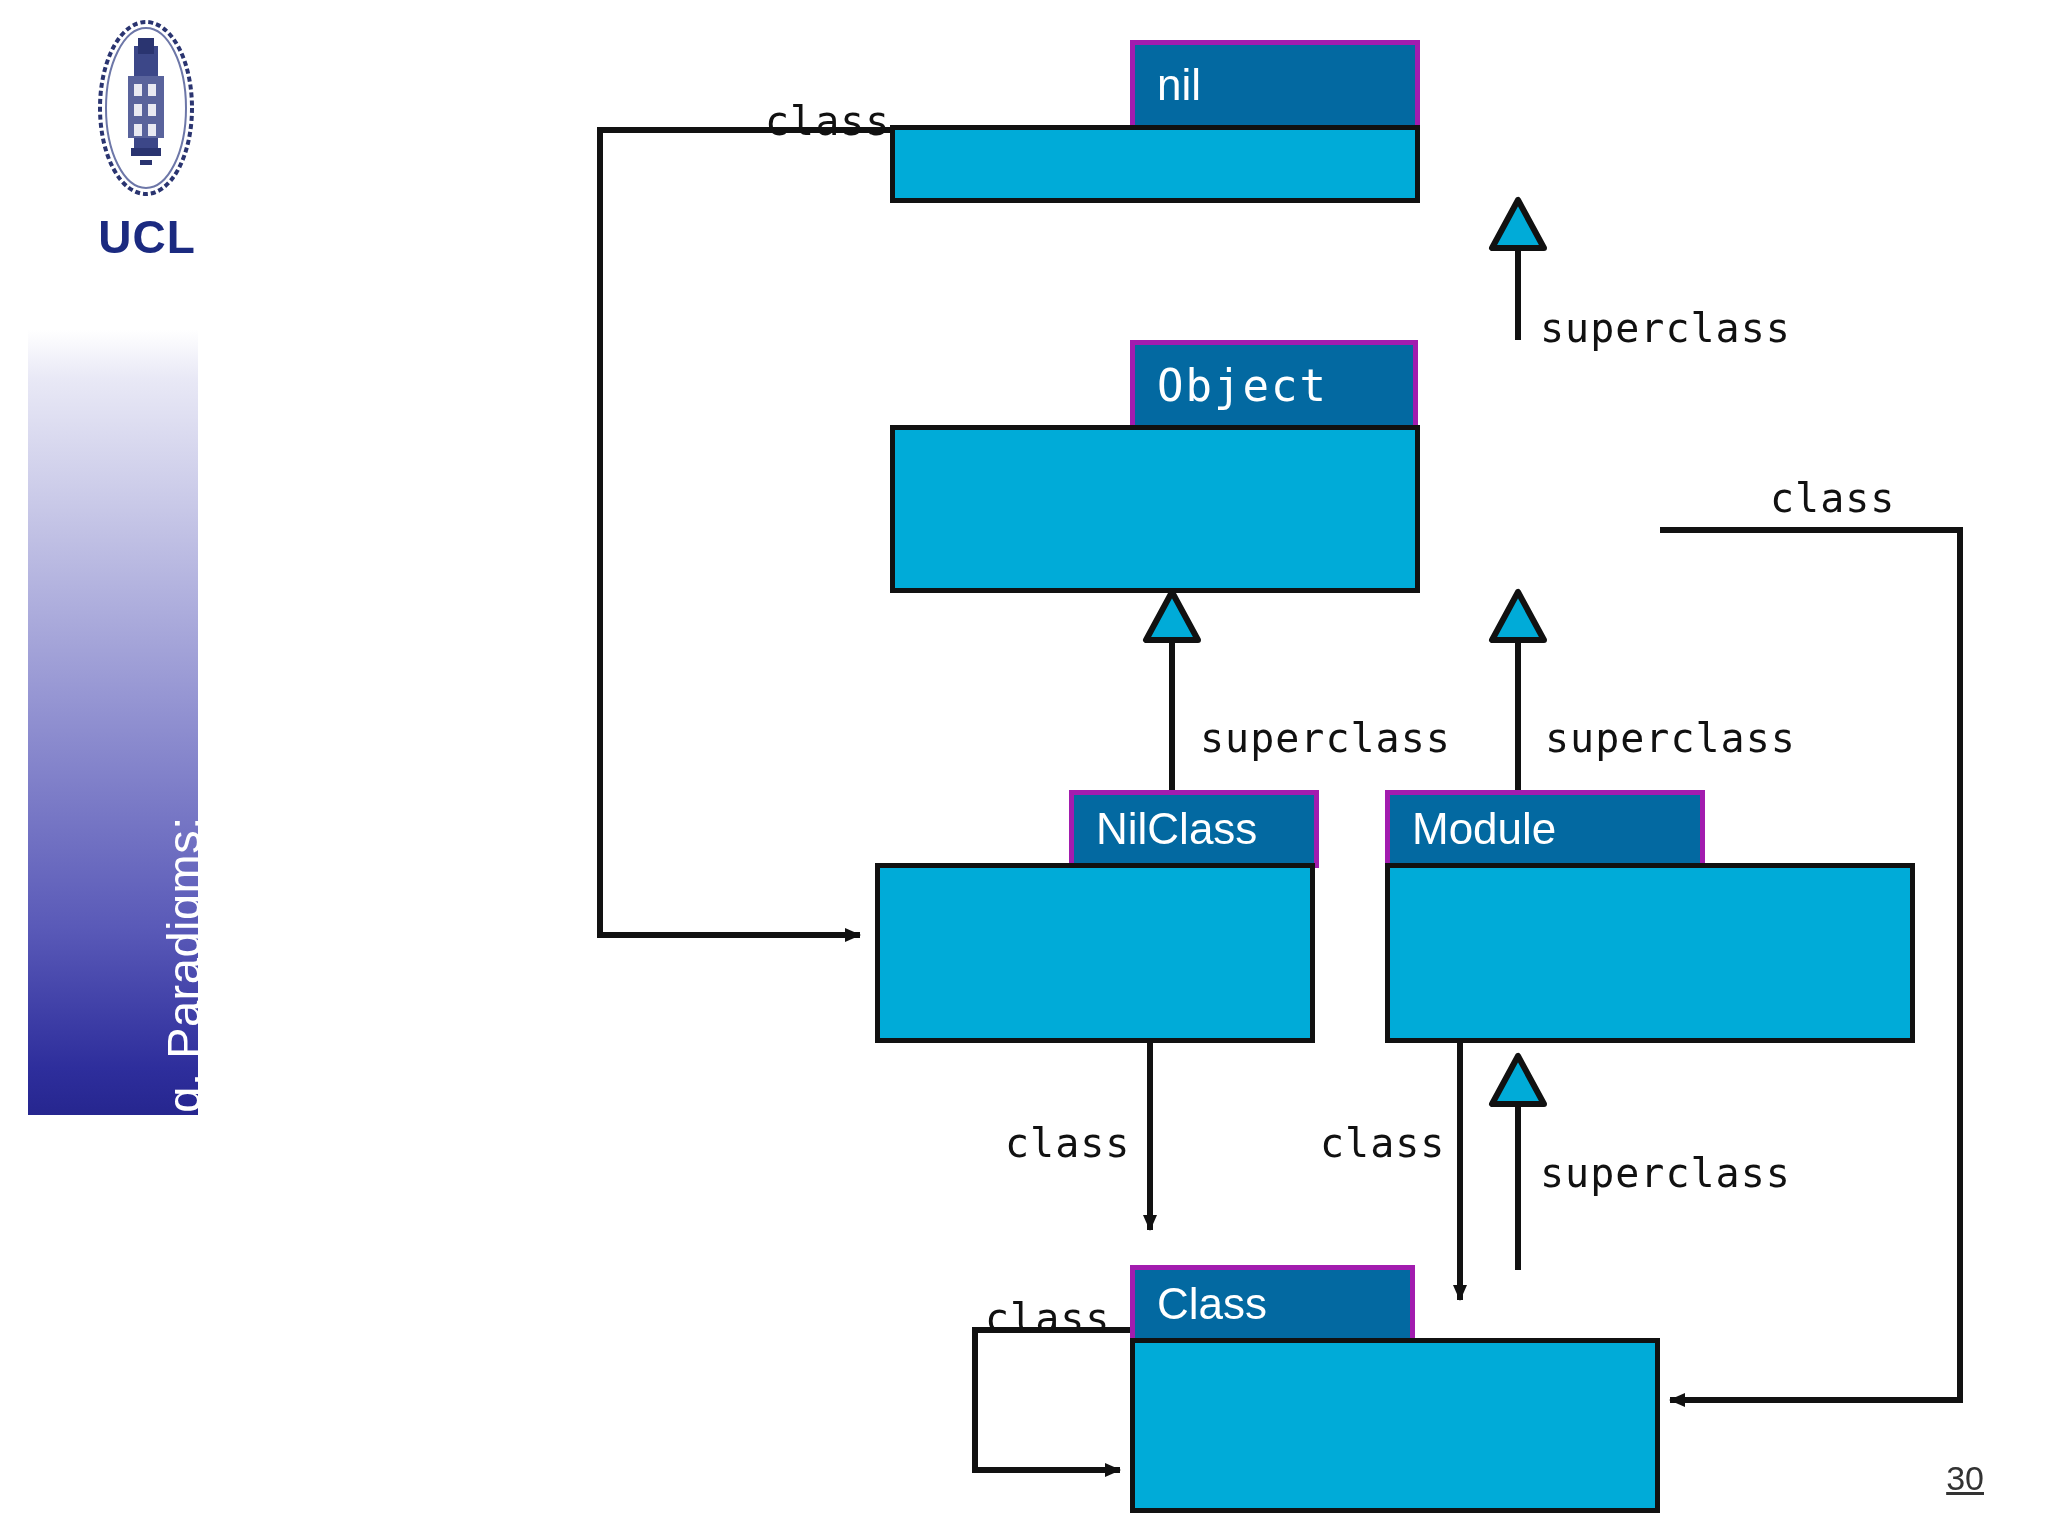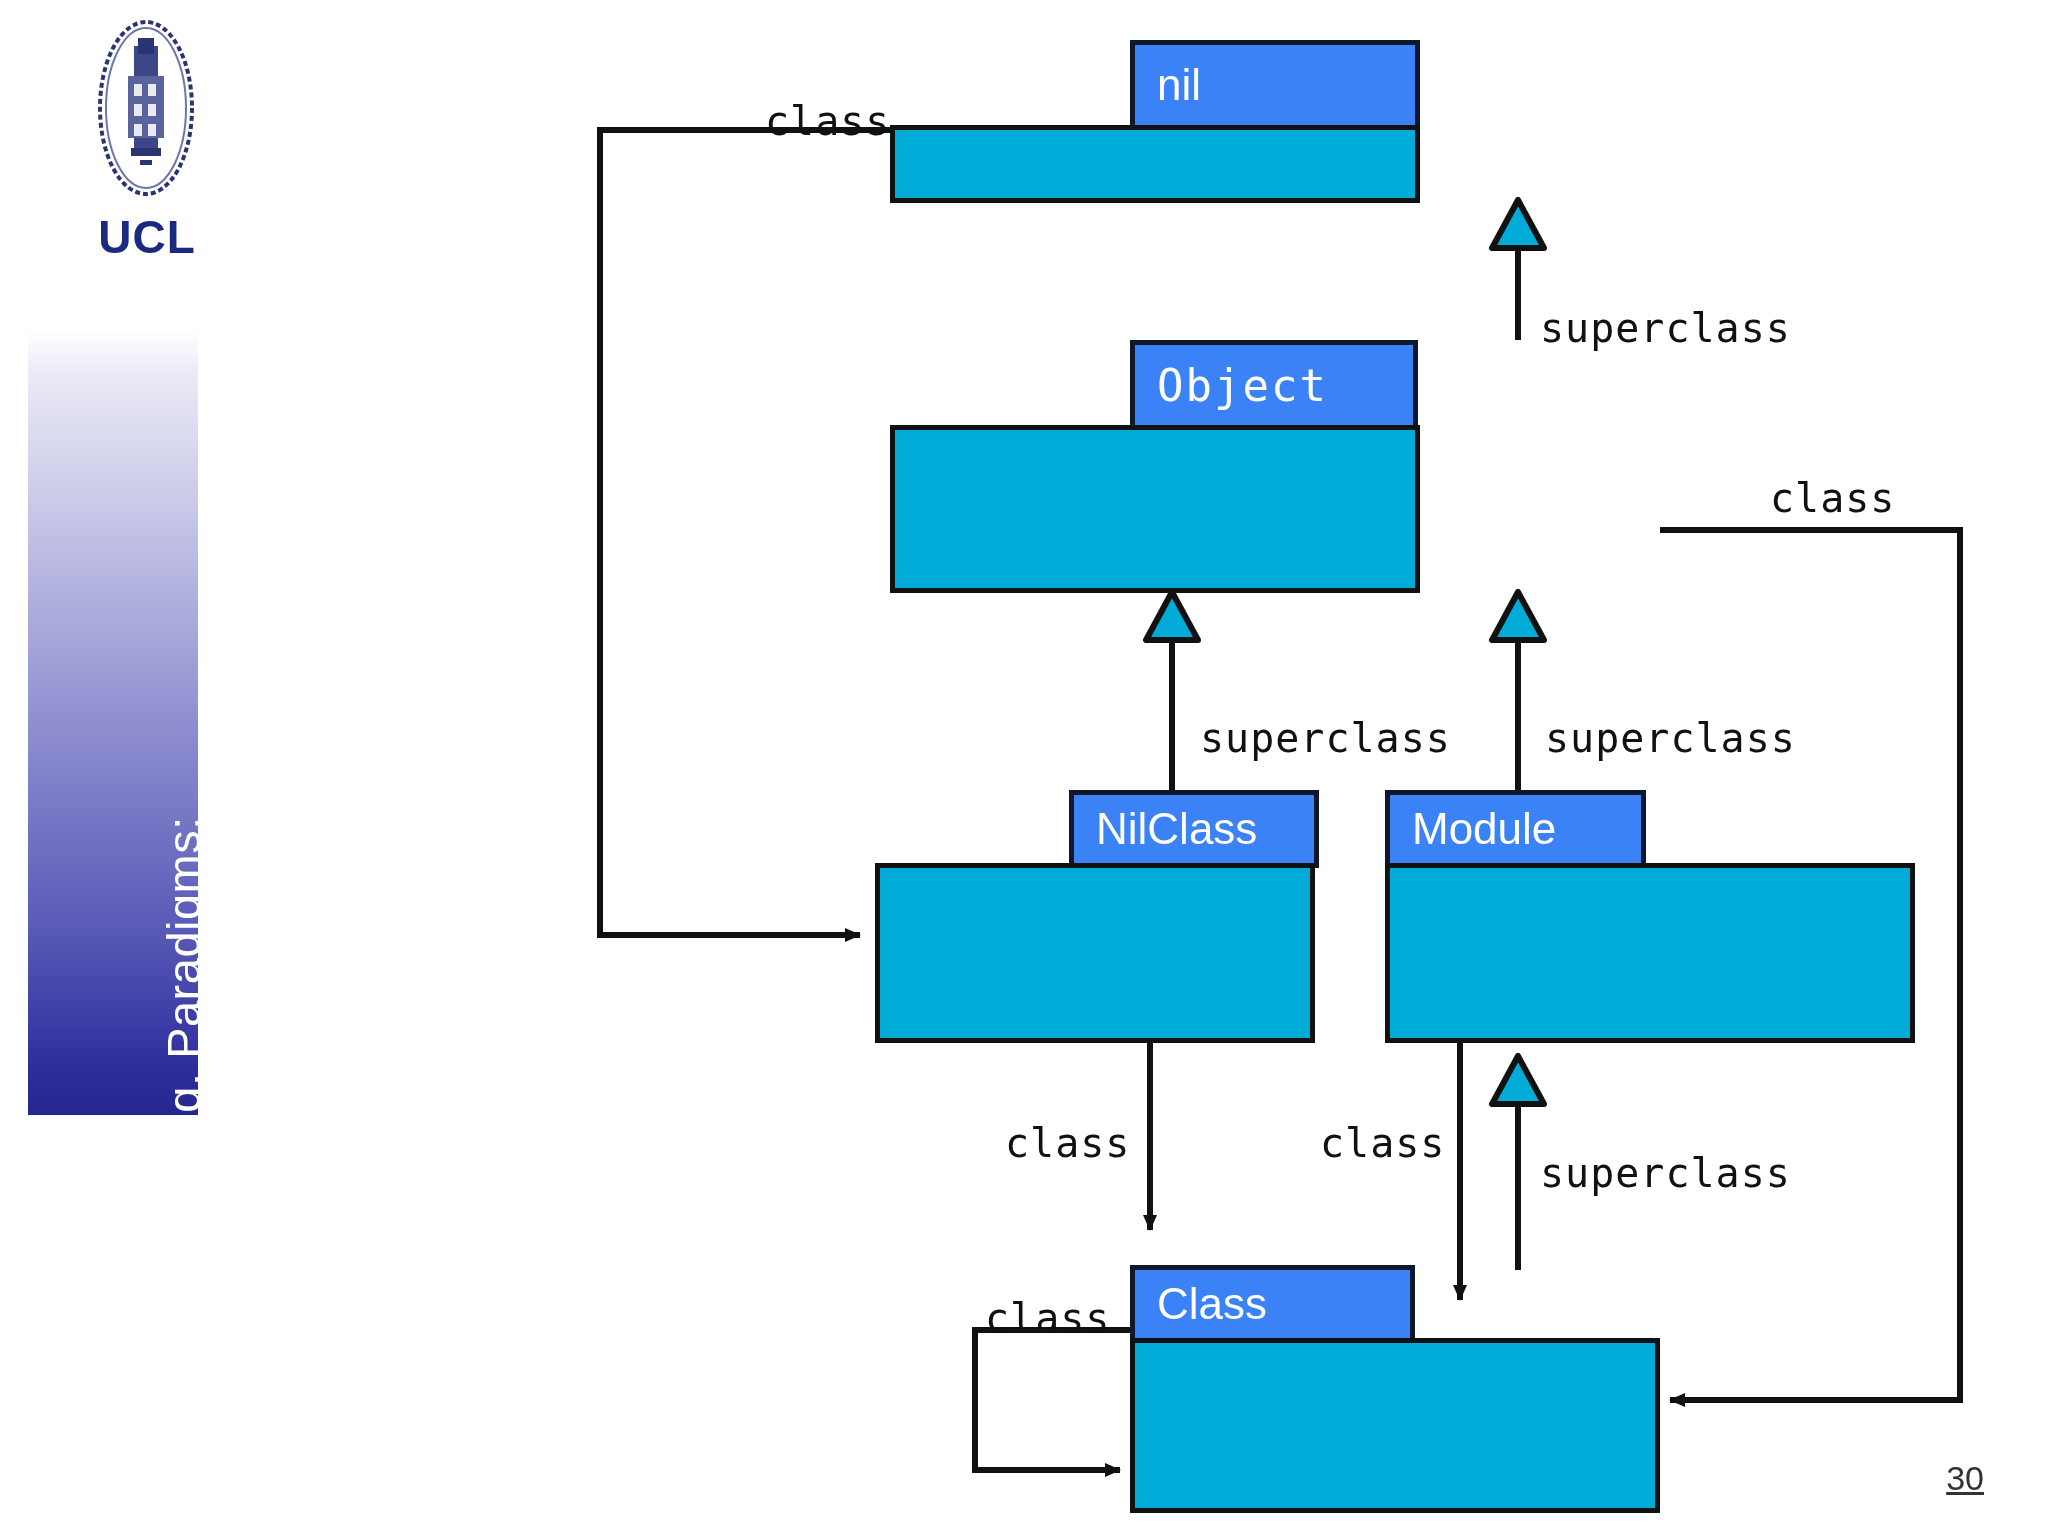--- a/index.html
+++ b/index.html
@@ -135,22 +135,22 @@
     height: 1536px;
   }
 
   
   .uml {
     position: absolute;
   }
   .uml .hdr {
     position: absolute;
     box-sizing: border-box;
-    background: #3b82f6;
-    border: 5px solid #0f172a;
+    background: #0369a1;
+    border: 5px solid #a21caf;
     display: flex;
     align-items: center;
     text-align: center;
   }
   .uml .hdr span {
     color: #ffffff;
     white-space: nowrap;
     padding-left: 22px;
   }
   .uml .body {
@@ -263,21 +263,21 @@
   </div>
 
   <div class="uml" style="left:1065px; top:790px;">
     <div class="hdr" style="left:4px; top:0; width:250px; height:78px;">
       <span class="lbl-sans">NilClass</span>
     </div>
     <div class="body" style="left:-190px; top:73px; width:440px; height:180px;"></div>
   </div>
 
   <div class="uml" style="left:1385px; top:790px;">
-    <div class="hdr" style="left:0; top:0; width:261px; height:78px;">
+    <div class="hdr" style="left:0; top:0; width:320px; height:78px;">
       <span class="lbl-sans">Module</span>
     </div>
     <div class="body" style="left:0px; top:73px; width:530px; height:180px;"></div>
   </div>
 
   <div class="uml" style="left:1130px; top:1265px;">
     <div class="hdr" style="left:0; top:0; width:285px; height:78px;">
       <span class="lbl-sans">Class</span>
     </div>
     <div class="body" style="left:0px; top:73px; width:530px; height:175px;"></div>

